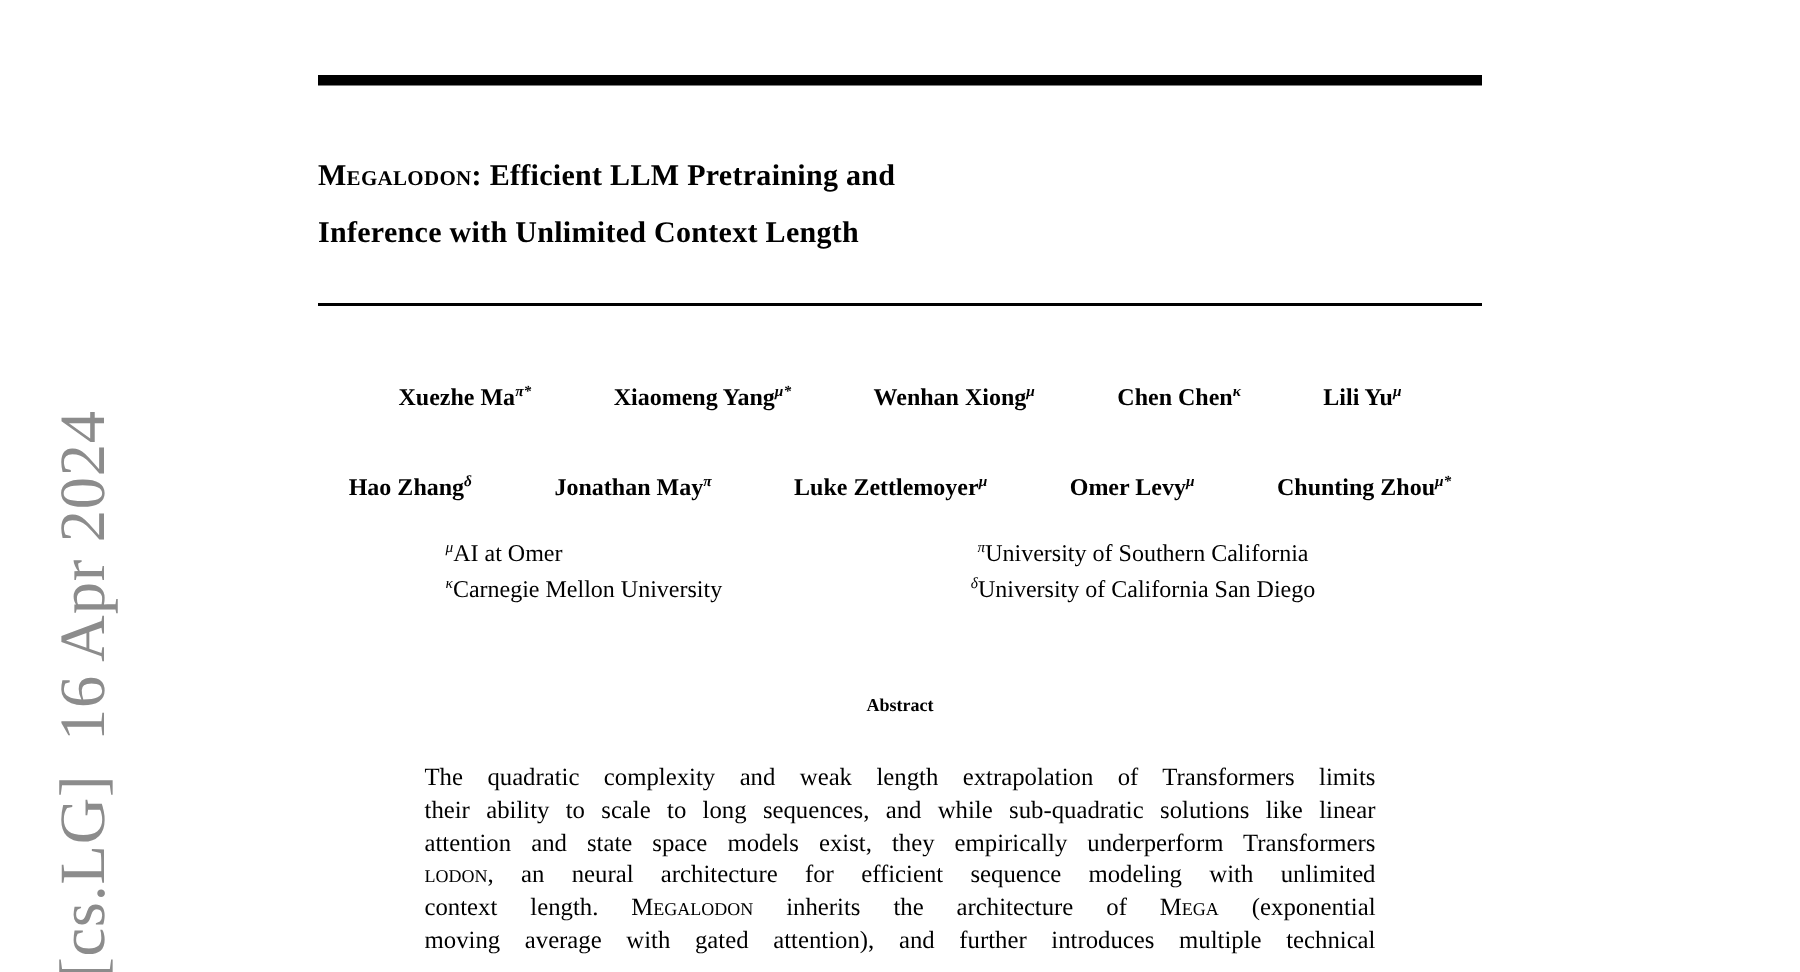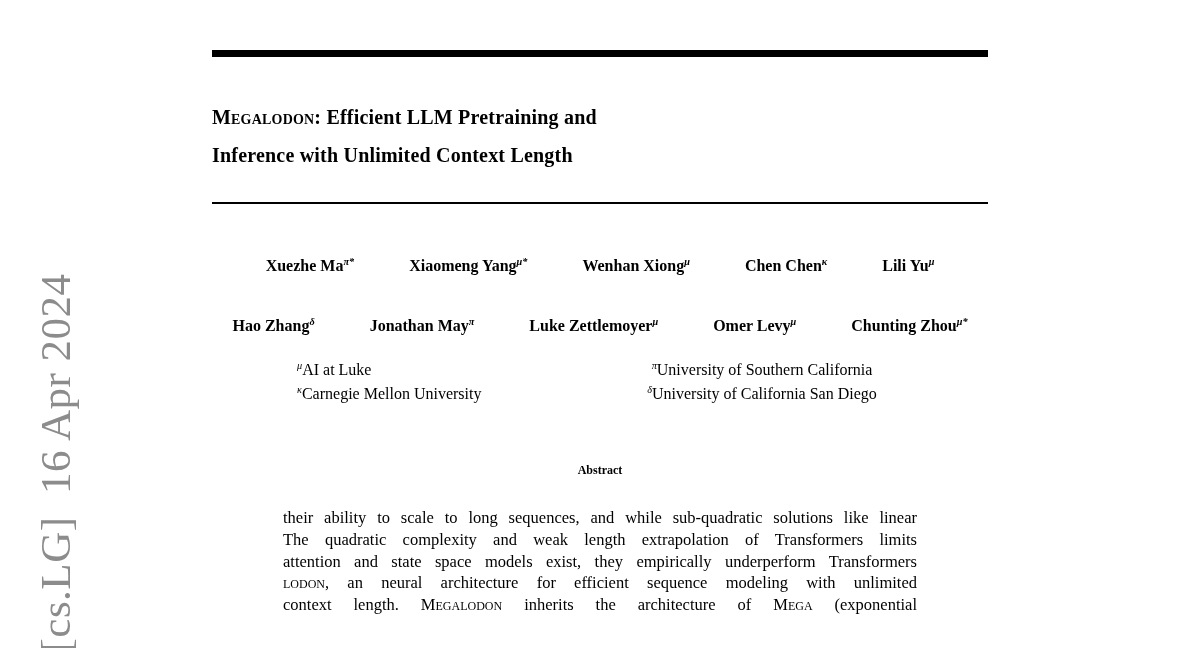--- a/index.html
+++ b/index.html
@@ -71,33 +71,34 @@
     <div class="authors-row second">
       <span class="author"><span>Hao Zhang</span><span class="sup">δ</span></span>
       <span class="author"><span>Jonathan May</span><span class="sup">π</span></span>
       <span class="author"><span>Luke Zettlemoyer</span><span class="sup">μ</span></span>
       <span class="author"><span>Omer Levy</span><span class="sup">μ</span></span>
       <span class="author"><span>Chunting Zhou</span><span class="sup">μ*</span></span>
     </div>
 
     <div class="affiliations">
       <div class="affil-col left">
-        <div class="affil-line"><span class="sup">μ</span><span>AI at Luke</span></div>
+        <div class="affil-line"><span class="sup">μ</span><span>AI at Omer</span></div>
         <div class="affil-line"><span class="sup">κ</span><span>Carnegie Mellon University</span></div>
       </div>
       <div class="affil-col right">
         <div class="affil-line"><span class="sup">π</span><span>University of Southern California</span></div>
         <div class="affil-line"><span class="sup">δ</span><span>University of California San Diego</span></div>
       </div>
     </div>
 
     <h2 class="abstract-heading">Abstract</h2>
 
     <div class="abstract-body">
+      <div class="abs-line"><span>The quadratic complexity and weak length extrapolation of Transformers limits</span></div>
       <div class="abs-line"><span>their ability to scale to long sequences, and while sub-quadratic solutions like linear</span></div>
-      <div class="abs-line"><span>The quadratic complexity and weak length extrapolation of Transformers limits</span></div>
       <div class="abs-line"><span>attention and state space models exist, they empirically underperform Transformers</span></div>
       <div class="abs-line"><span class="sc">lodon</span><span>, an neural architecture for efficient sequence modeling with unlimited</span></div>
       <div class="abs-line"><span>context length. </span><span class="sc">Megalodon</span><span> inherits the architecture of </span><span class="sc">Mega</span><span> (exponential</span></div>
+      <div class="abs-line"><span>moving average with gated attention), and further introduces multiple technical</span></div>
     </div>
 
   </div>
 </div>
 
 </body></html>

